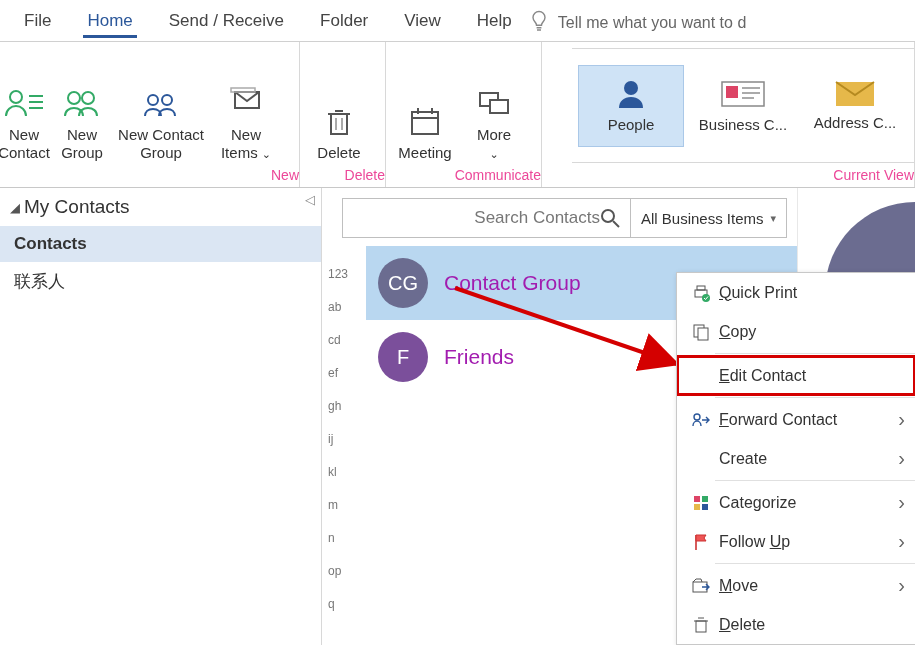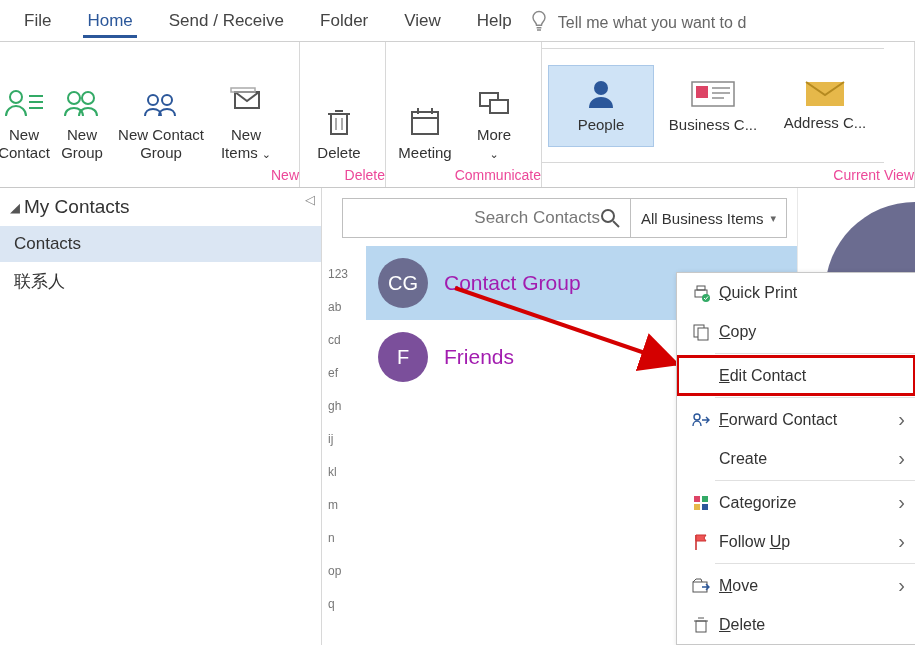--- a/index.html
+++ b/index.html
@@ -32,21 +32,21 @@
   .view-item { width: 106px; height: 82px; display: flex; flex-direction: column; align-items: center; justify-content: center; gap: 6px; font-size: 15px; cursor: pointer; }
   .view-item.sel { background: #cfe3f6; border: 1px solid #aac8e8; }
 
   
   .body3 { display: flex; height: calc(645px - 42px - 146px); }
   .sidebar { width: 322px; border-right: 1px solid #d8d8d8; position: relative; }
   .collapse-caret { position: absolute; right: 6px; top: 4px; color: #888; font-size: 13px; }
   .side-head { padding: 8px 10px; font-size: 19px; color: #333; display: flex; align-items: center; }
   .side-head .tri { margin-right: 4px; font-size: 13px; color: #555; }
   .side-item { padding: 8px 14px; font-size: 17px; }
-  .side-item.sel { background: #dbe6f3; font-weight: 400; }
+  .side-item.sel { background: #dbe6f3; font-weight: 700; }
 
   .center { flex: 1; position: relative; }
   .search-row { display: flex; padding: 10px 10px 8px 20px; gap: 0; }
   .search-box { flex: 1; height: 40px; border: 1px solid #bfbfbf; display: flex; align-items: center; padding: 0 10px; color: #777; font-size: 17px; justify-content: flex-end; }
   .scope-box { width: 156px; height: 40px; border: 1px solid #bfbfbf; border-left: none; display: flex; align-items: center; padding: 0 10px; color: #333; font-size: 15px; justify-content: space-between; }
 
   .list-area { position: relative; padding-left: 44px; }
   .az-strip { position: absolute; left: 6px; top: 12px; width: 30px; color: #777; font-size: 12px; line-height: 33px; }
   .az-strip div { cursor: pointer; }
   .contact-row { height: 74px; display: flex; align-items: center; gap: 16px; padding-left: 12px; cursor: pointer; }
@@ -182,21 +182,21 @@
               <rect x="13" y="12" width="18" height="13" fill="#fff" stroke="#555" stroke-width="2"></rect>
             </svg>
         </span>
         <span><span>More</span><br><span style="font-size:11px">⌄</span></span>
       </div>
     </div>
     <div class="group-label">Communicate</div>
   </div>
 
   <div class="group g-view">
-    <div class="group-buttons" style="flex-direction:column;align-items:flex-start">
+    <div class="group-buttons" style="flex-direction:column;align-items:flex-end">
       <div class="view-strip">
         <div class="view-item sel">
           <svg width="30" height="32">
               <circle cx="15" cy="10" r="7" fill="#2b579a"></circle>
               <path d="M3 30c0-7 5-11 12-11s12 4 12 11z" fill="#2b579a"></path>
             </svg>
           <span>People</span>
         </div>
         <div class="view-item">
           <svg width="46" height="32">

